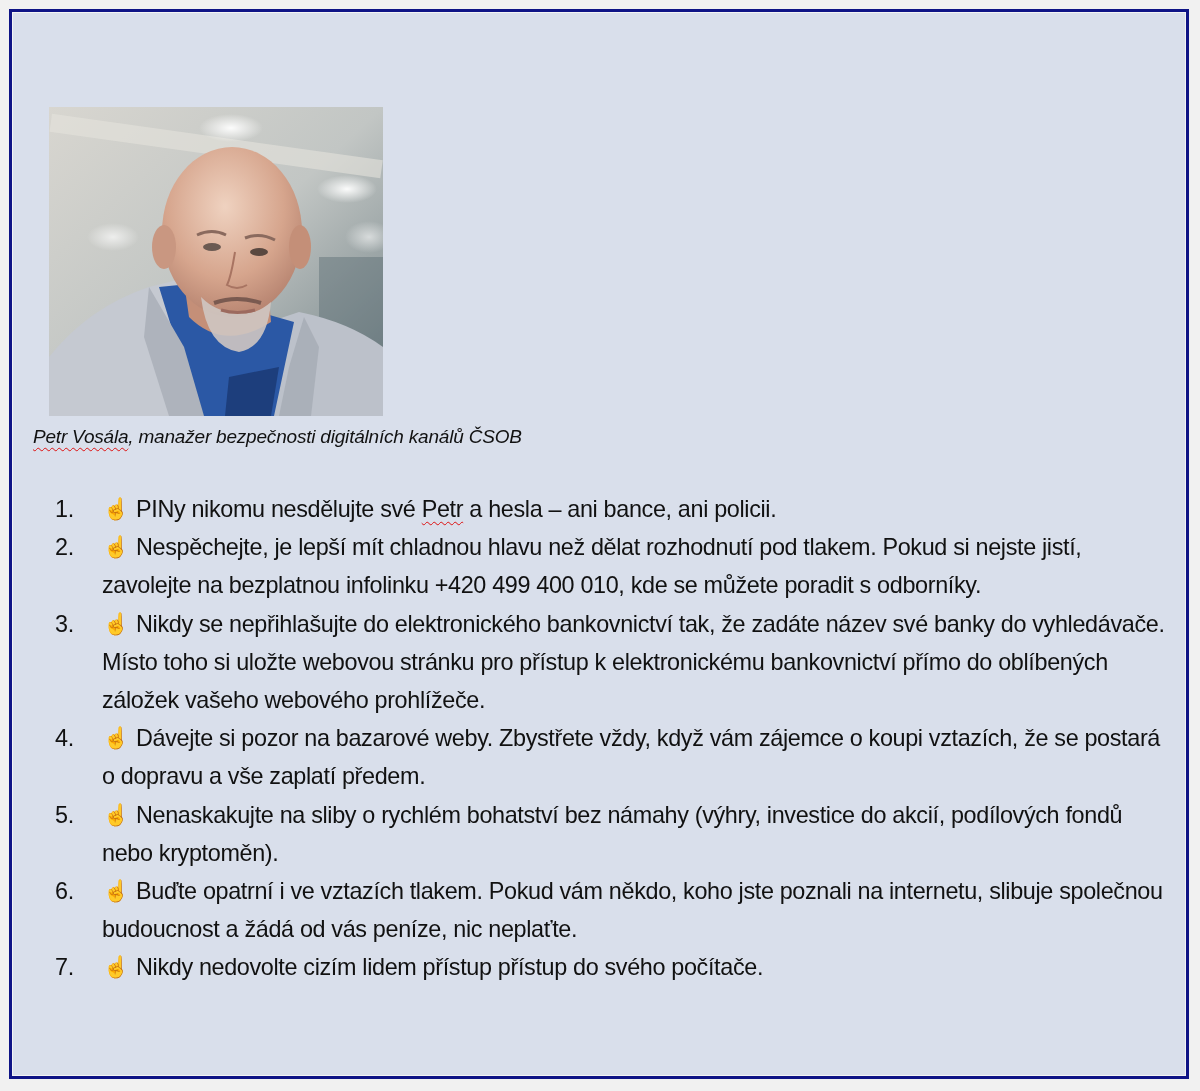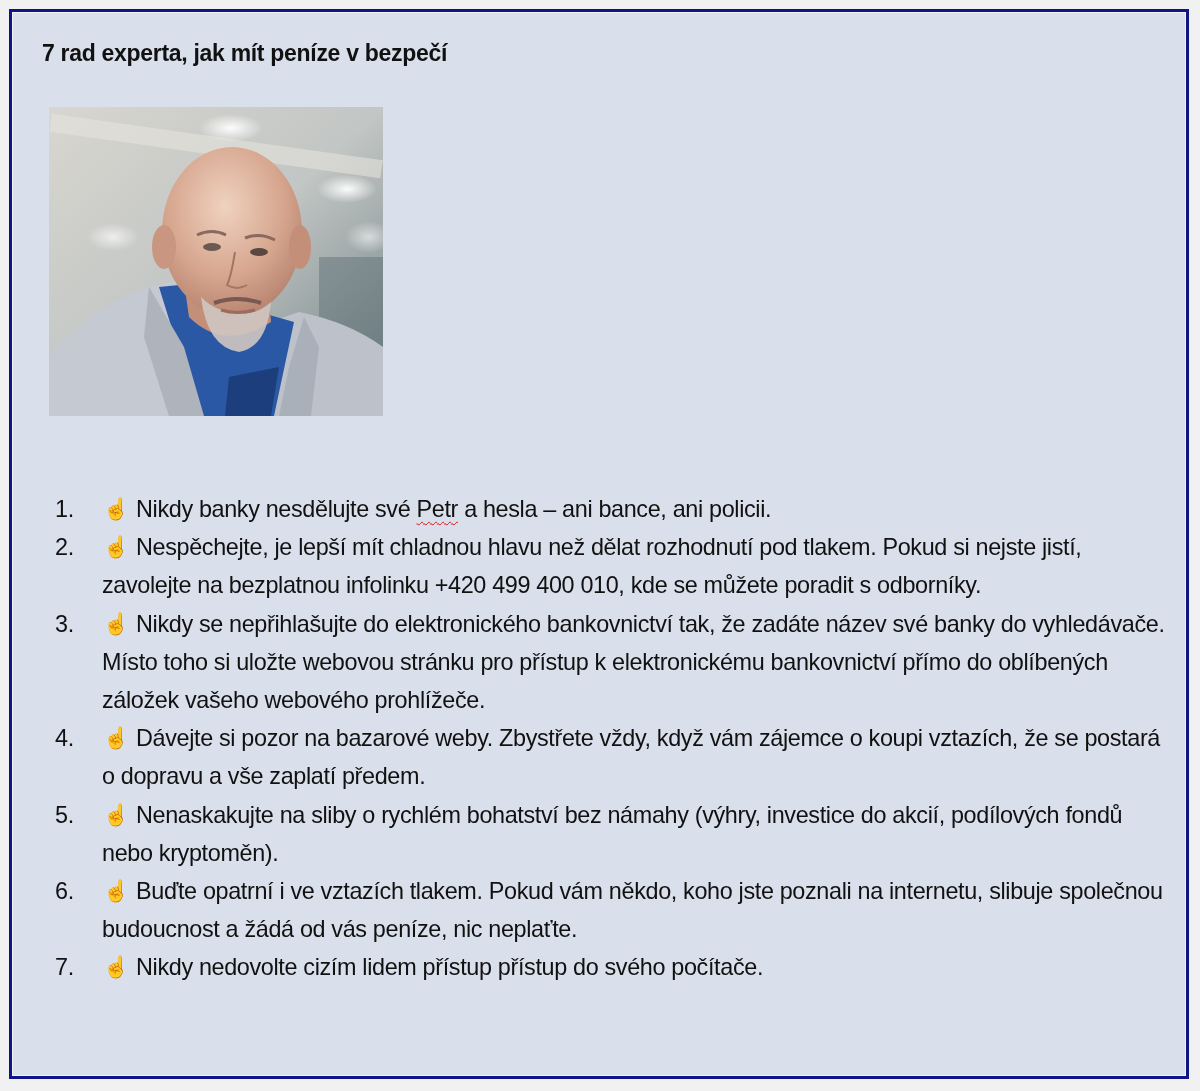--- a/index.html
+++ b/index.html
@@ -33,21 +33,20 @@
       font-size:23.4px; color:#111; line-height:38.2px; letter-spacing:-0.35px;
     }
     .list li { position:relative; padding-left:90px; padding-right:10px; }
     .num { position:absolute; left:43px; top:0; }
     .emoji { display:inline-block; width:26px; margin-left:1px; margin-right:7px; font-size:21px; color:#e9a51a; vertical-align:1px; }
   </style>
 </head>
 <body>
 
 <div class="card">
-  <div class="title">7 rad experta, jak mít peníze v bezpečí</div>
 
   <div class="photo">
     <svg viewBox="0 0 334 309" preserveAspectRatio="none">
       <defs>
         <linearGradient id="bg" x1="0" y1="0" x2="1" y2="1">
           <stop offset="0" stop-color="#d8d6d0"></stop>
           <stop offset="0.5" stop-color="#c2c6c4"></stop>
           <stop offset="1" stop-color="#6f7f84"></stop>
         </linearGradient>
         <radialGradient id="head" cx="0.45" cy="0.35" r="0.7">
@@ -89,25 +88,28 @@
       <path d="M196 131 Q211 125 226 133" stroke="#8a6a5e" stroke-width="3" fill="none"></path>
 
       <path d="M186 145 Q182 170 178 178 Q188 184 198 178" stroke="#a87462" stroke-width="2" fill="none"></path>
 
       <path d="M152 190 Q158 240 190 245 Q218 240 222 195 Q205 210 188 205 Q168 206 152 190 Z" fill="#cfc7c2" opacity="0.9"></path>
       <path d="M165 196 Q188 188 212 196" stroke="#7a5a50" stroke-width="4" fill="none"></path>
       <path d="M172 203 Q188 208 206 203" stroke="#9c6a5e" stroke-width="3" fill="none"></path>
     </svg>
   </div>
 
+  <div class="caption">
+    <span class="squiggle">Petr Vosála</span><span>, manažer bezpečnosti digitálních kanálů ČSOB</span>
+  </div>
 
   <ol class="list">
     <li>
       <span class="num">1.</span>
-      <span class="emoji">☝</span><span>Nikdy banky nesdělujte své </span><span class="squiggle">Petr</span><span> a hesla – ani bance, ani policii.</span>
+      <span class="emoji">☝</span><span>PINy nikomu nesdělujte své </span><span class="squiggle">Petr</span><span> a hesla – ani bance, ani policii.</span>
     </li>
     <li>
       <span class="num">2.</span>
       <span class="emoji">☝</span><span>Nespěchejte, je lepší mít chladnou hlavu než dělat rozhodnutí pod tlakem. Pokud si nejste jistí, zavolejte na bezplatnou infolinku +420 499 400 010, kde se můžete poradit s odborníky.</span>
     </li>
     <li>
       <span class="num">3.</span>
       <span class="emoji">☝</span><span>Nikdy se nepřihlašujte do elektronického bankovnictví tak, že zadáte název své banky do vyhledávače. Místo toho si uložte webovou stránku pro přístup k elektronickému bankovnictví přímo do oblíbených záložek vašeho webového prohlížeče.</span>
     </li>
     <li>

